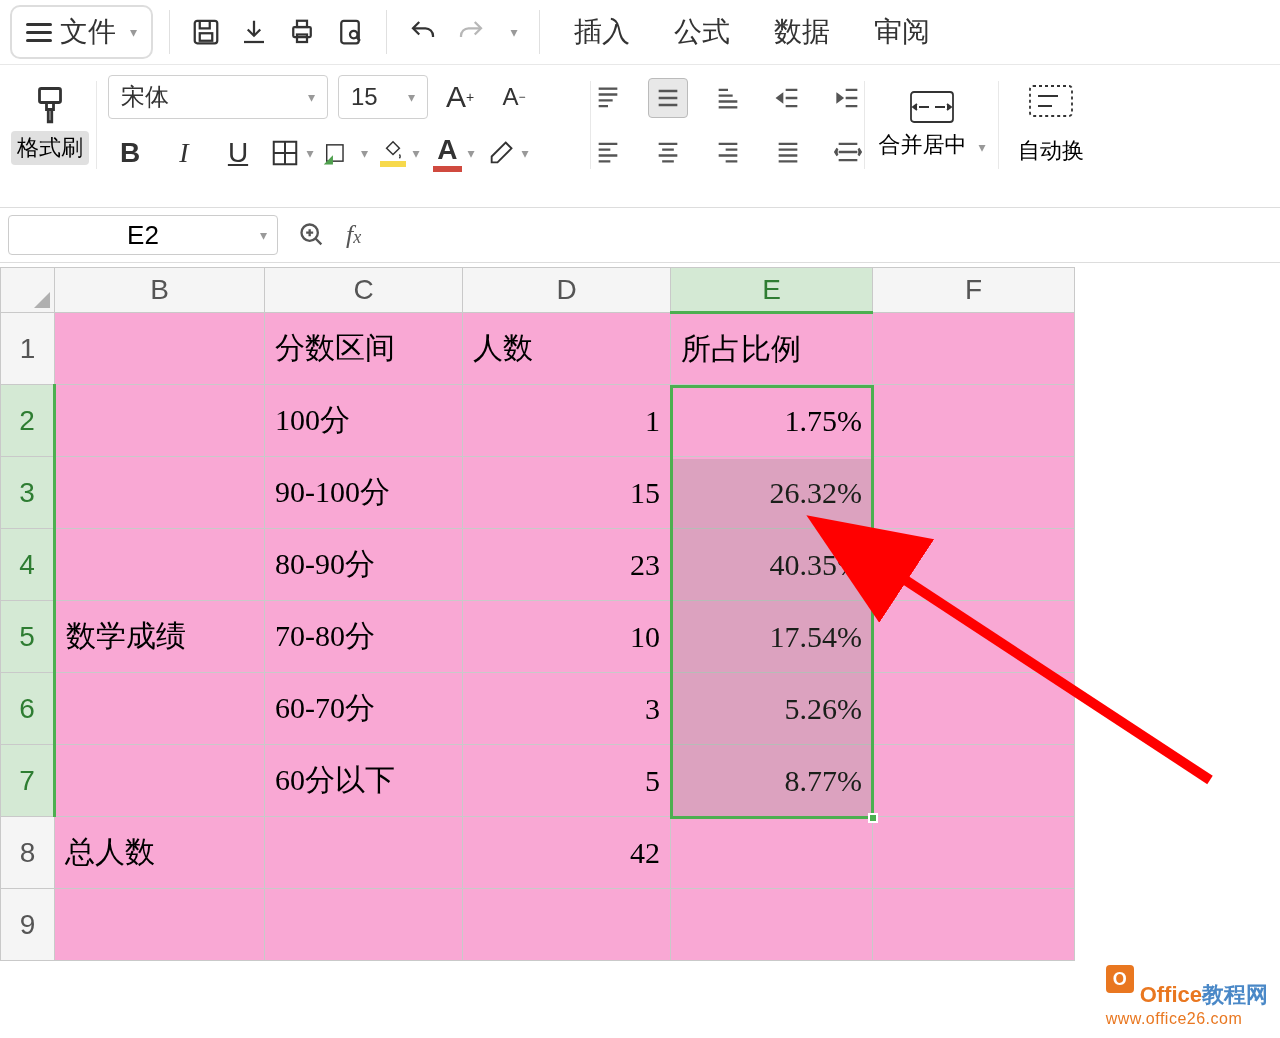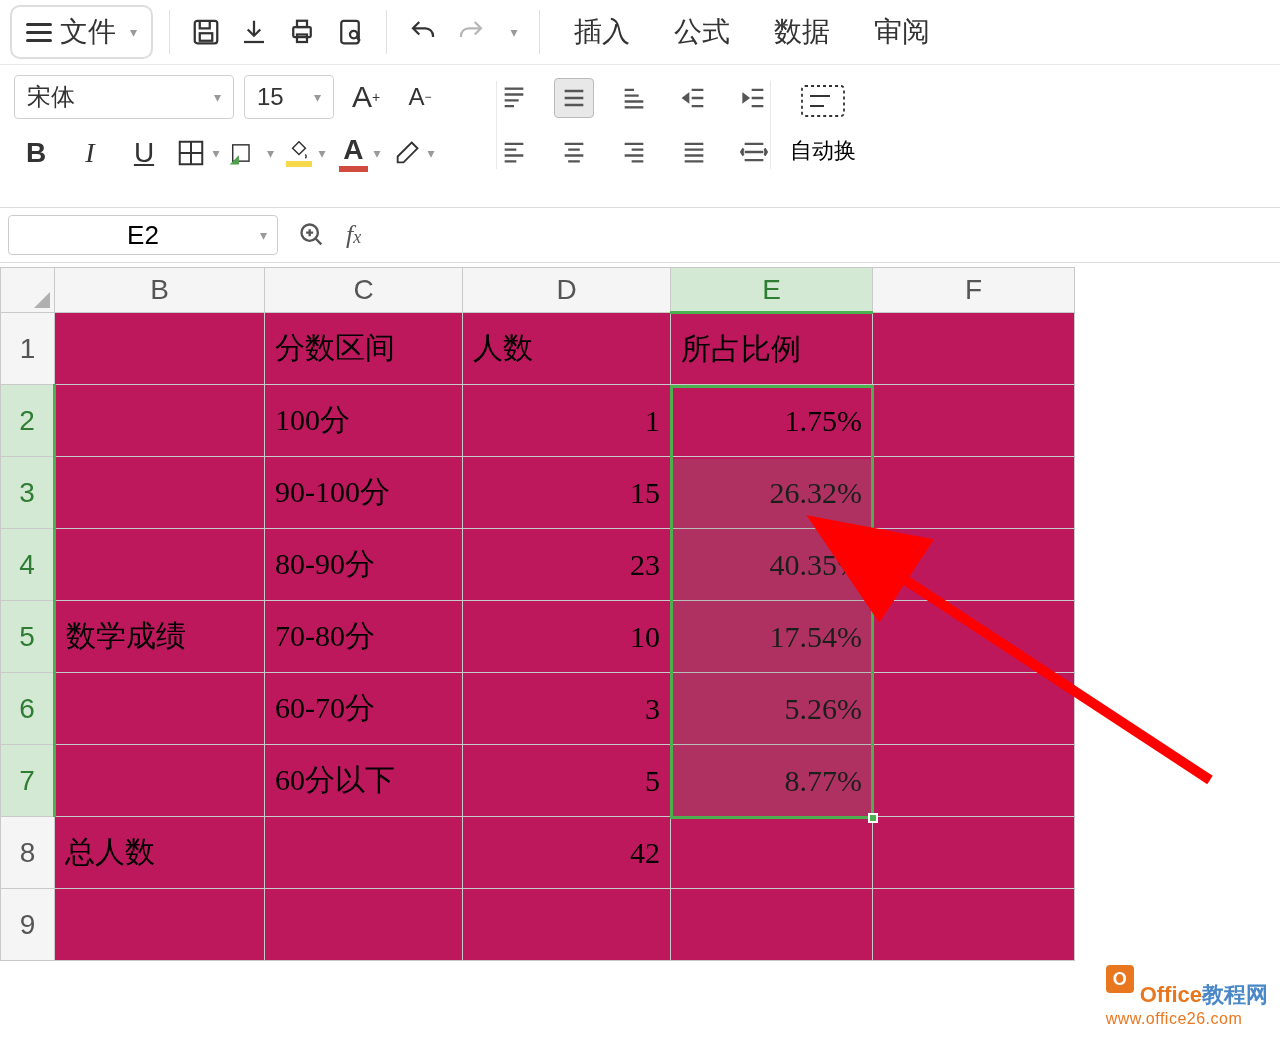--- a/index.html
+++ b/index.html
@@ -56,21 +56,21 @@
 .sheet { position: relative; margin-top: 4px; }
 .sheet table { border-collapse: collapse; table-layout: fixed; }
 .sheet th, .sheet td { border: 1px solid #c9c9c9; }
 .corner { width: 54px; height: 45px; background: #f5f5f5; position: relative; }
 .corner::after { content: ''; position: absolute; right: 4px; bottom: 4px; border-left: 16px solid transparent; border-bottom: 16px solid #b0b0b0; }
 .colhead { height: 45px; background: #f5f5f5; text-align: center; font-size: 28px; color: #555; font-weight: normal; }
 .colhead.active { background: #d4e9d4; color: #2e7d32; border-bottom: 3px solid #4caf50; }
 .rowhead { width: 54px; background: #f5f5f5; text-align: center; font-size: 28px; color: #555; font-weight: normal; }
 .rowhead.active { background: #d4e9d4; color: #2e7d32; border-right: 3px solid #4caf50; }
 
-.cell { height: 72px; background: #be185d; font-size: 30px; padding: 0 10px; vertical-align: middle; font-family: "SimSun", serif; }
+.cell { height: 72px; background: #f9a8d4; font-size: 30px; padding: 0 10px; vertical-align: middle; font-family: "SimSun", serif; }
 .cell.right { text-align: right; }
 .cell.left { text-align: left; }
 .col-b { width: 210px; }
 .col-c { width: 198px; }
 .col-d { width: 208px; }
 .col-e { width: 202px; }
 .col-f { width: 202px; }
 
 .selection-border { position: absolute; border: 3px solid #4caf50; pointer-events: none; }
 .fill-handle { position: absolute; width: 10px; height: 10px; background: #4caf50; border: 2px solid #fff; }
@@ -152,20 +152,30 @@
       <span class="chev">▾</span>
     </div>
   <span class="vsep"></span>
   <div class="tab"><span>插入</span></div>
   <div class="tab"><span>公式</span></div>
   <div class="tab"><span>数据</span></div>
   <div class="tab"><span>审阅</span></div>
 </div>
 
 <div class="ribbon">
+  <div class="ribbon-group format-painter wsep">
+    <div class="ico">
+      <svg width="42" height="42" viewBox="0 0 24 24" fill="none" stroke="#333" stroke-width="1.6">
+          <rect x="6" y="2" width="12" height="8" rx="1"></rect>
+          <path d="M10 10v4h4v-4"></path>
+          <path d="M11 14v7h2v-7"></path>
+        </svg>
+    </div>
+    <div class="lbl">格式刷</div>
+  </div>
 
   <div class="ribbon-group font-group wsep">
     <div class="font-row">
       <div class="font-select font-name">
         <span>宋体</span>
           <span class="chev">▾</span>
       </div>
       <div class="font-select font-size">
         <span>15</span>
           <span class="chev">▾</span>
@@ -268,20 +278,30 @@
         </div>
       <div class="align-btn">
           <svg width="28" height="28" viewBox="0 0 24 24" stroke="#555" stroke-width="2">
             <path d="M4 5h16M4 12h16M4 19h16"></path>
             <path d="M3 9l-2 3 2 3M21 9l2 3-2 3"></path>
           </svg>
         </div>
     </div>
   </div>
 
+  <div class="ribbon-group merge-group wsep">
+    <div class="ico">
+      <svg width="46" height="34" viewBox="0 0 46 34" fill="none" stroke="#333" stroke-width="1.8">
+          <rect x="2" y="2" width="42" height="30" rx="3"></rect>
+          <path d="M10 17h10M8 14l-4 3 4 3" fill="#333"></path>
+          <path d="M36 17H26M38 14l4 3-4 3" fill="#333"></path>
+        </svg>
+    </div>
+    <div class="lbl"><span>合并居中</span> <span class="chev">▾</span></div>
+  </div>
 
   <div class="ribbon-group wrap-group">
     <div class="ico">
       <svg width="46" height="34" viewBox="0 0 46 34" fill="none" stroke="#333" stroke-width="1.8">
           <rect x="2" y="2" width="42" height="30" rx="3" stroke-dasharray="3 3"></rect>
           <path d="M10 12h20M10 22h14"></path>
         </svg>
     </div>
     <div class="lbl" style="font-size:22px;margin-top:18px">自动换</div>
   </div>

